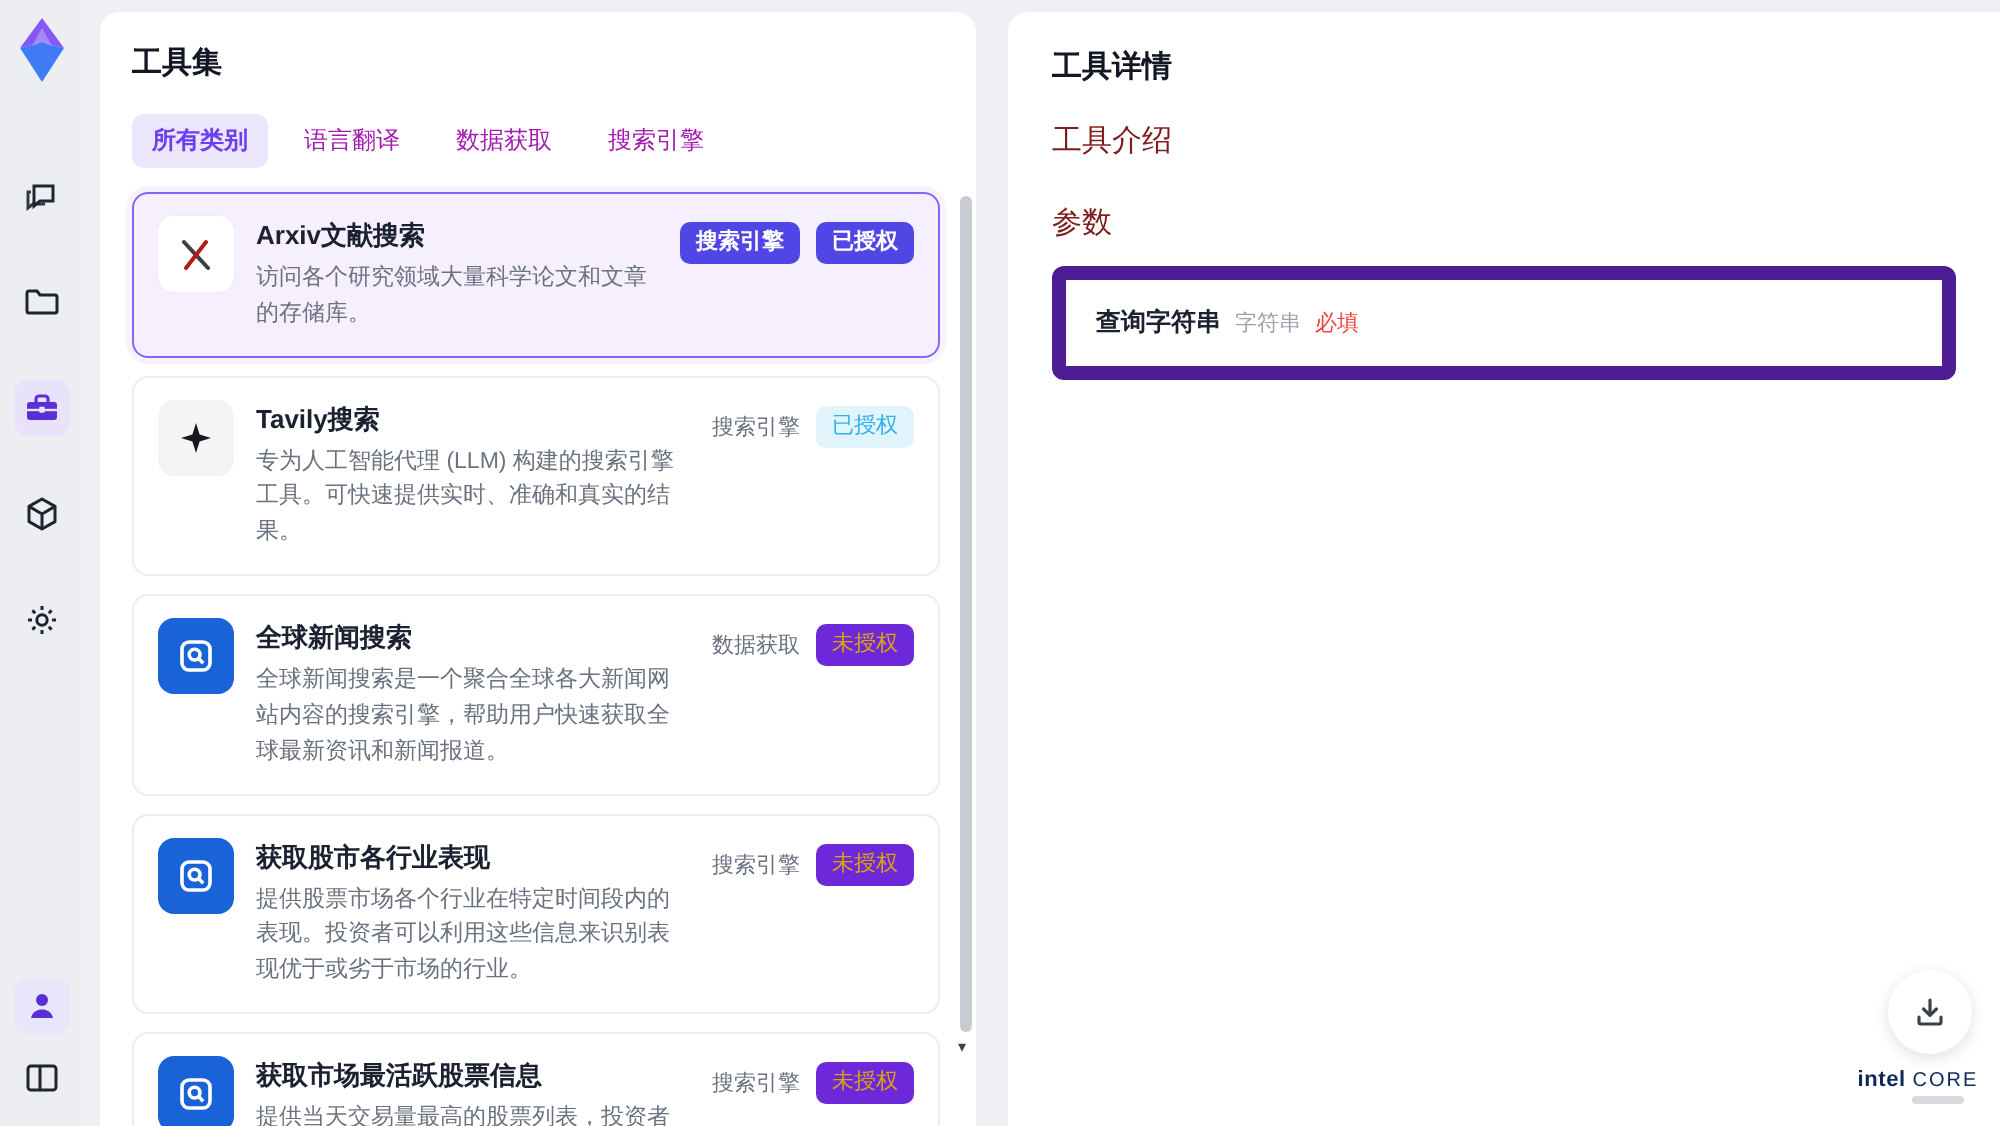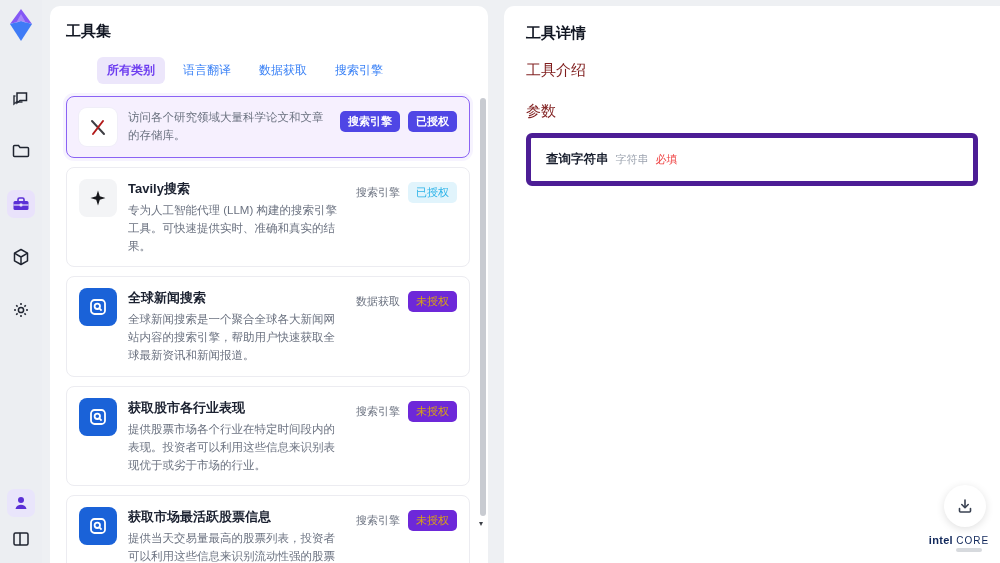--- a/index.html
+++ b/index.html
@@ -15,22 +15,22 @@
   .rail-btn { width:28px; height:28px; display:flex; align-items:center; justify-content:center;
     border-radius:7px; cursor:pointer; }
   .rail-btn svg { display:block; }
   .rail-btn.active { background:#e9e2fb; }
   .rail-bottom { margin-top:auto; margin-bottom:10px; display:flex; flex-direction:column; align-items:center; gap:8px; }
 
   
   .main-panel { position:absolute; left:50px; top:6px; width:438px; height:557px;
     background:#ffffff; border-radius:10px 10px 0 0; padding:16px 18px 12px 16px; overflow:hidden; }
   .page-title { font-size:15px; font-weight:bold; color:#121723; margin-bottom:16px; }
-  .tabs { display:flex; align-items:center; gap:8px; margin-bottom:12px;margin-left:31px; }
-  .tab { font-size:12px; color:#3b82f6; padding:5px 10px; border-radius:6px; cursor:pointer; white-space:nowrap; }
+  .tabs { display:flex; align-items:center; gap:8px; margin-bottom:12px; }
+  .tab { font-size:12px; color:#a21caf; padding:5px 10px; border-radius:6px; cursor:pointer; white-space:nowrap; }
   .tab.active { background:#ece6fb; color:#6d3df0; font-weight:bold; }
 
   .tool-list { position:relative; }
   .card { position:relative; display:flex; align-items:flex-start; gap:11px;
     background:#ffffff; border:1px solid #ececf1; border-radius:8px;
     padding:11px 12px; margin-bottom:9px; width:404px; cursor:pointer; }
   .card.selected { border:1.5px solid #8b63f4; background:#f6f0fe;
     box-shadow:0 0 0 3px rgba(139,99,244,.08); }
   .tool-icon { flex:0 0 38px; width:38px; height:38px; border-radius:8px;
     display:flex; align-items:center; justify-content:center; }
@@ -54,21 +54,21 @@
   .scroll-arrow { position:absolute; bottom:36px; left:-1px; width:8px; height:6px;
     color:#3c3f46; font-size:8px; line-height:6px; }
 
   
   .detail-panel { position:absolute; left:504px; top:6px; width:496px; height:557px;
     background:#ffffff; border-radius:10px 0 0 0; padding:18px 22px; }
   .detail-title { font-size:15px; font-weight:bold; color:#121723; }
   .section-heading { font-size:15px; font-weight:normal; color:#7f1d1d; margin-top:22px; }
   .intro-box { margin-top:12px; border:1px solid #e8e8ee; border-radius:6px;
     padding:13px 15px; font-size:12px; color:#374151; line-height:1.6; }
-  .param-box { margin-top:12px; border:5px solid #4c1d95; border-radius:6px; padding:13px 15px; }
+  .param-box { margin-top:12px; border:7px solid #4c1d95; border-radius:6px; padding:13px 15px; }
   .param-head { display:flex; align-items:baseline; gap:7px; }
   .param-name { font-size:12.5px; font-weight:bold; color:#1b2130; }
   .param-type { font-size:11px; color:#9ca3af; }
   .param-required { font-size:11px; color:#ef4444; }
   .param-desc { margin-top:8px; font-size:12px; color:#4b5563; }
 
   
   .download-fab { position:absolute; left:944px; top:485px; width:42px; height:42px;
     background:#ffffff; border-radius:50%; box-shadow:0 2px 8px rgba(0,0,0,.12);
     display:flex; align-items:center; justify-content:center; cursor:pointer; }
@@ -151,20 +151,21 @@
   <div class="tool-list">
 
     <div class="card selected">
       <div class="tool-icon white">
         <svg width="20" height="20" viewBox="0 0 20 20" fill="none" stroke-linecap="round">
           <path d="M4 4l12 13" stroke="#3e3e44" stroke-width="2"></path>
           <path d="M15 4L5 17" stroke="#b31b1b" stroke-width="2"></path>
         </svg>
       </div>
       <div class="card-body">
+        <div class="tool-name">Arxiv文献搜索</div>
         <div class="tool-desc">访问各个研究领域大量科学论文和文章的存储库。</div>
       </div>
       <div class="card-tags">
         <span class="pill solid">搜索引擎</span>
         <span class="pill solid">已授权</span>
       </div>
     </div>
 
     <div class="card">
       <div class="tool-icon gray">

